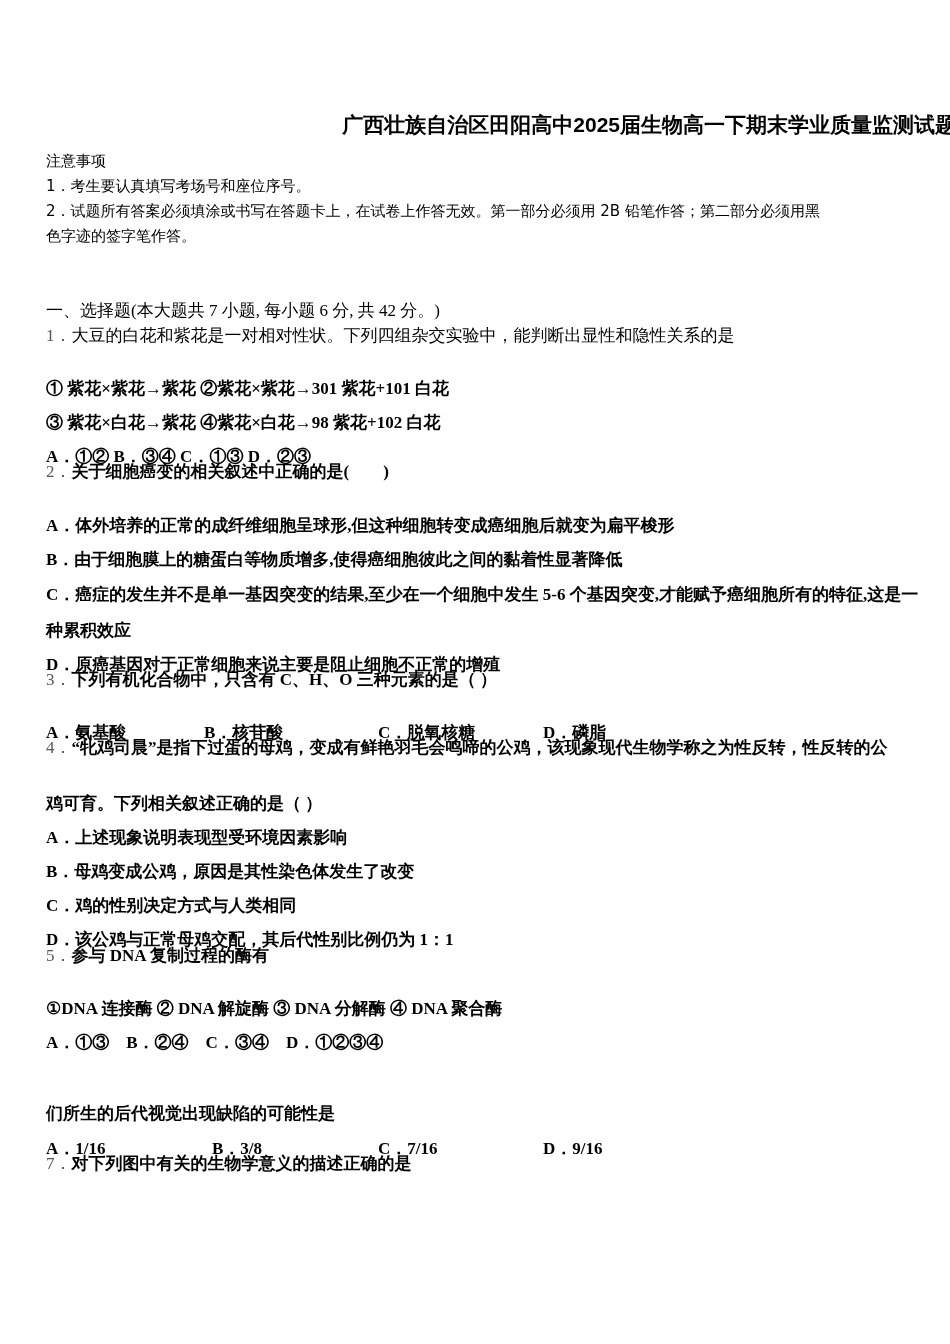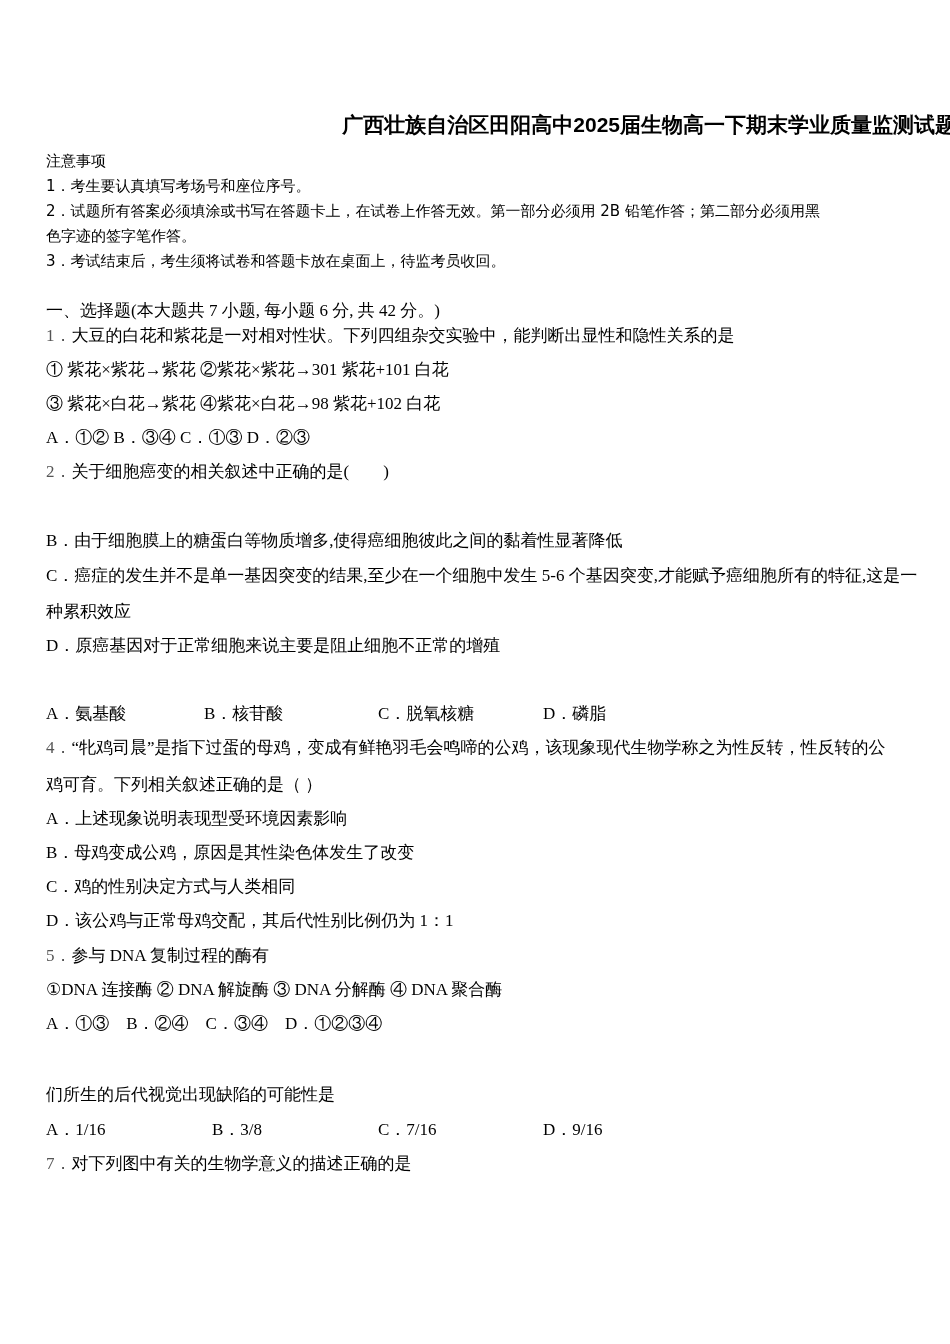--- a/index.html
+++ b/index.html
@@ -4,53 +4,56 @@
 <style>
   html, body { margin: 0; padding: 0; background: #ffffff; }
   body { width: 950px; height: 1344px; position: relative; overflow: hidden;
          font-family: "Liberation Serif", "DejaVu Serif", serif; color: #000; }
   .page { position: absolute; left: 0; top: 0; width: 950px; height: 1344px; background: #fff; }
   .title { position: absolute; left: 6px; width: 950px; top: 111px; text-align: right;
            font-family: "Liberation Sans", "DejaVu Sans", sans-serif; font-weight: bold;
            font-size: 21px; letter-spacing: 0px; }
   .line { position: absolute; left: 46px; white-space: nowrap; font-size: 17px; line-height: 20px; }
   .notice { font-family: "DejaVu Sans", sans-serif; font-size: 15px; }
-  .bold { font-weight: normal; }
+  .bold { font-weight: bold; margin-top: 19px; }
   .qnum { color: #555; font-weight: normal; }
 </style>
 </head>
 <body>
 
 <div class="page">
 
   <div class="title">广西壮族自治区田阳高中2025届生物高一下期末学业质量监测试题</div>
 
   <div class="line notice" style="top:151px">注意事项</div>
   <div class="line notice" style="top:176px">1．考生要认真填写考场号和座位序号。</div>
   <div class="line notice" style="top:201px">2．试题所有答案必须填涂或书写在答题卡上，在试卷上作答无效。第一部分必须用 2B 铅笔作答；第二部分必须用黑</div>
   <div class="line notice" style="top:226px">色字迹的签字笔作答。</div>
-  <div class="line notice" style="top:251px">3．考试结束后，考生须将试卷和答题卡放在桌面上，待监考员收回。</div>
 
   <div class="line" style="top:301px">一、选择题(本大题共 7 小题, 每小题 6 分, 共 42 分。)</div>
 
   <div class="line" style="top:326px">
     <span class="qnum">1．</span><span>大豆的白花和紫花是一对相对性状。下列四组杂交实验中，能判断出显性和隐性关系的是</span>
   </div>
   <div class="line bold" style="top:360px">① 紫花×紫花→紫花 ②紫花×紫花→301 紫花+101 白花</div>
   <div class="line bold" style="top:394px">③ 紫花×白花→紫花 ④紫花×白花→98 紫花+102 白花</div>
   <div class="line bold" style="top:428px">A．①② B．③④ C．①③ D．②③</div>
 
   <div class="line" style="top:462px">
     <span class="qnum">2．</span><span class="bold">关于细胞癌变的相关叙述中正确的是(　　)</span>
   </div>
+  <div class="line bold" style="top:497px">A．体外培养的正常的成纤维细胞呈球形,但这种细胞转变成癌细胞后就变为扁平梭形</div>
   <div class="line bold" style="top:531px">B．由于细胞膜上的糖蛋白等物质增多,使得癌细胞彼此之间的黏着性显著降低</div>
   <div class="line bold" style="top:566px">C．癌症的发生并不是单一基因突变的结果,至少在一个细胞中发生 5-6 个基因突变,才能赋予癌细胞所有的特征,这是一</div>
   <div class="line bold" style="top:602px">种累积效应</div>
   <div class="line bold" style="top:636px">D．原癌基因对于正常细胞来说主要是阻止细胞不正常的增殖</div>
 
+  <div class="line" style="top:670px">
+    <span class="qnum">3．</span><span class="bold">下列有机化合物中，只含有 C、H、O 三种元素的是（ ）</span>
+  </div>
   <div class="line bold" style="top:704px; left:46px">A．氨基酸</div>
   <div class="line bold" style="top:704px; left:204px">B．核苷酸</div>
   <div class="line bold" style="top:704px; left:378px">C．脱氧核糖</div>
   <div class="line bold" style="top:704px; left:543px">D．磷脂</div>
 
   <div class="line" style="top:738px">
     <span class="qnum">4．</span><span class="bold">“牝鸡司晨”是指下过蛋的母鸡，变成有鲜艳羽毛会鸣啼的公鸡，该现象现代生物学称之为性反转，性反转的公</span>
   </div>
   <div class="line bold" style="top:775px">鸡可育。下列相关叙述正确的是（ ）</div>
   <div class="line bold" style="top:809px">A．上述现象说明表现型受环境因素影响</div>

